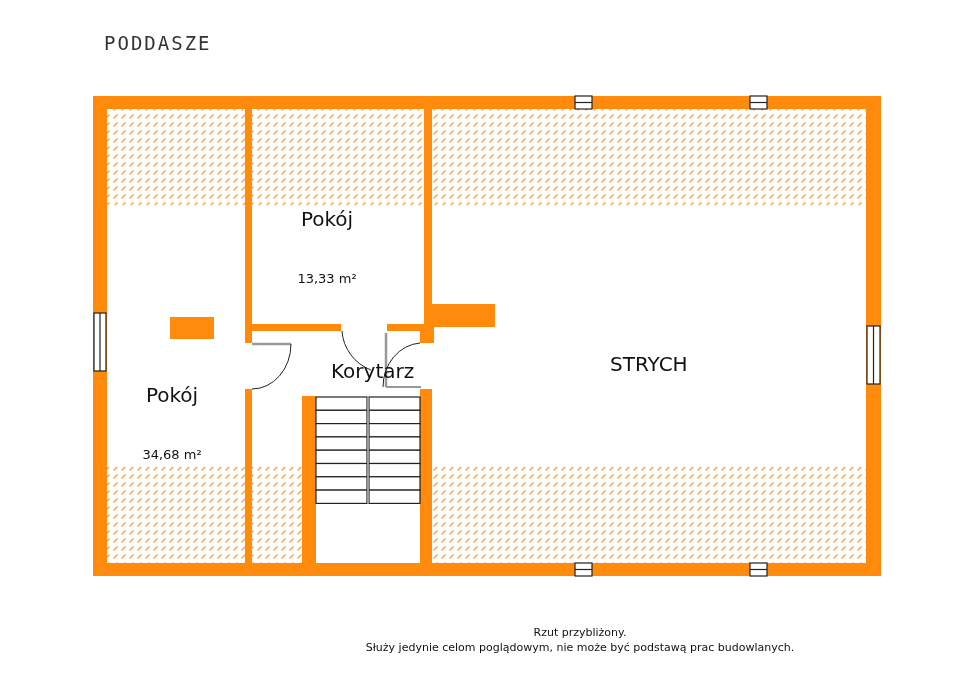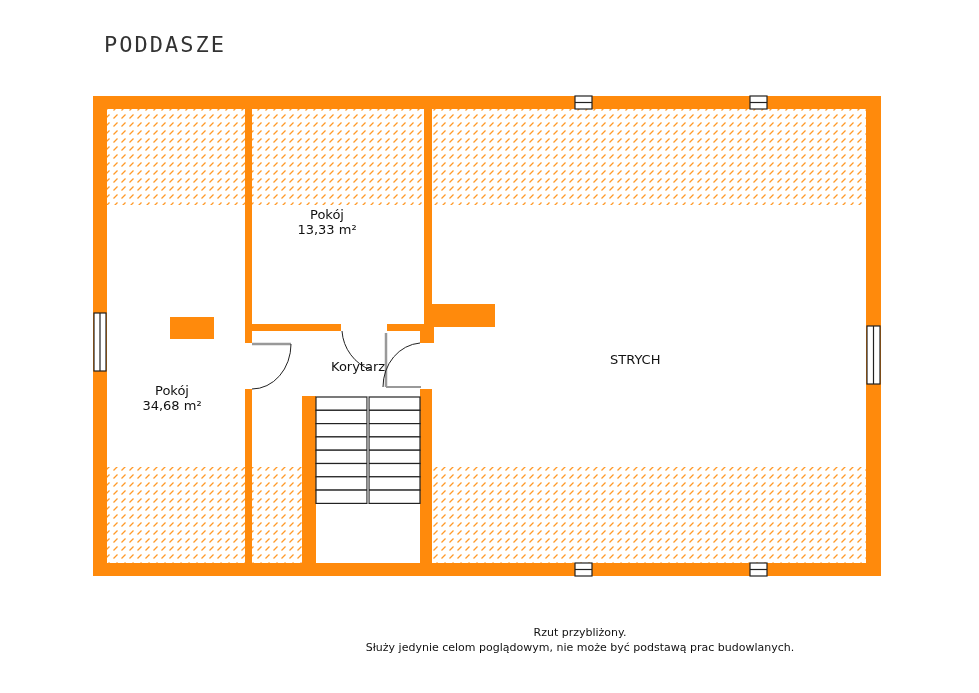--- a/index.html
+++ b/index.html
@@ -1,25 +1,25 @@
 <!DOCTYPE html>
 <html><head>
   <meta charset="utf-8">
   <style>
     html, body { margin: 0; padding: 0; background: #ffffff; }
     body { width: 979px; height: 693px; position: relative; overflow: hidden; font-family: "DejaVu Sans", sans-serif; }
     #plan { position: absolute; left: 0; top: 0; }
     .title {
       position: absolute; left: 104px; top: 32px;
-      font-family: "DejaVu Sans Mono", monospace; font-size: 22px;
+      font-family: "DejaVu Sans Mono", monospace; font-size: 19px;
       letter-spacing: 2px; color: #333; font-weight: 300;
     }
     .label { position: absolute; text-align: center; color: #111; white-space: nowrap; }
-    .room-name { font-size: 13px; }
-    .room-area { font-size: 13px; }
+    .room-name { font-size: 20px; }
+    .room-area { font-size: 13px; margin-top: 40px; }
     .disclaimer {
       position: absolute; left: 0; width: 1160px; text-align: center;
       font-size: 11px; color: #111; line-height: 15px;
     }
   </style>
 </head>
 <body>
 
 <svg id="plan" width="979" height="693" viewBox="0 0 979 693">
   <defs>

